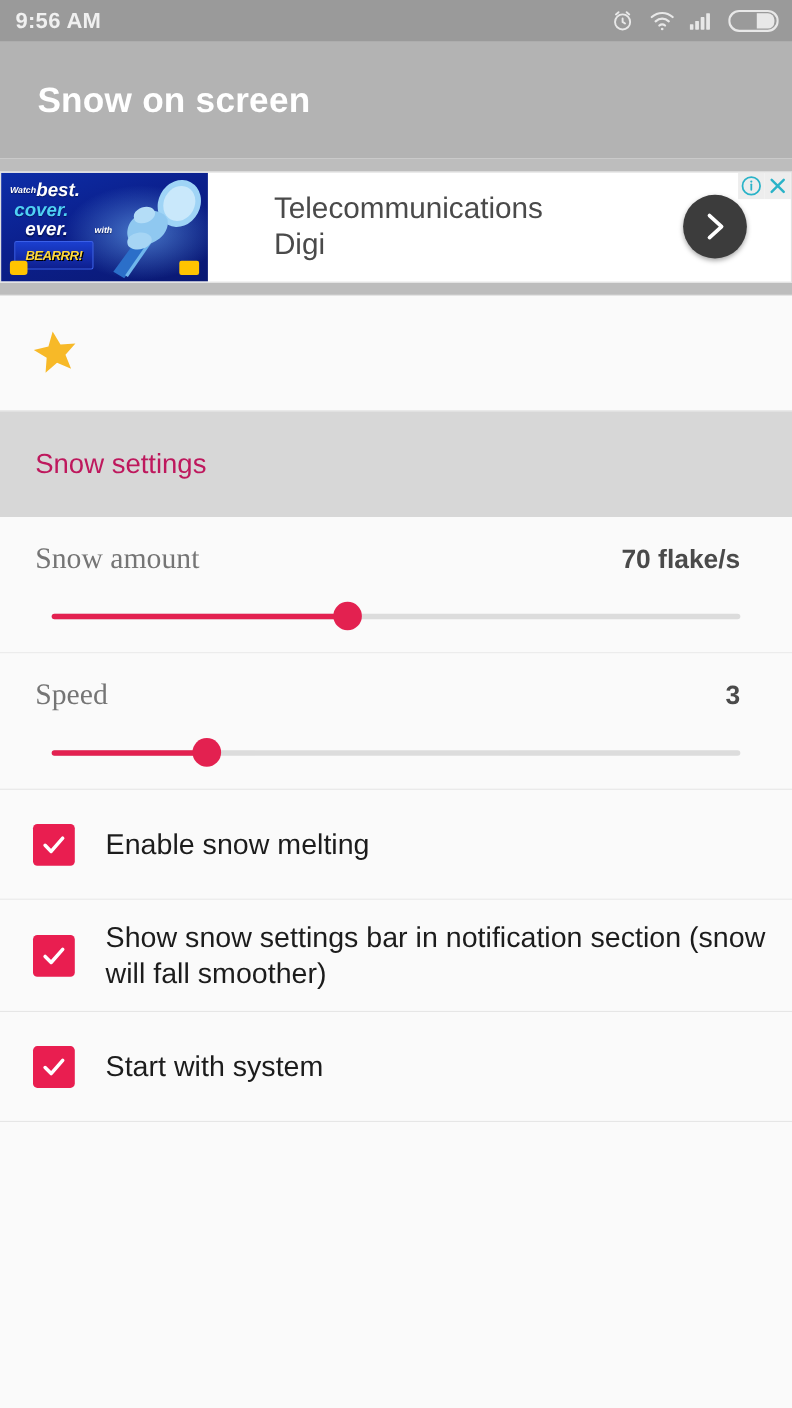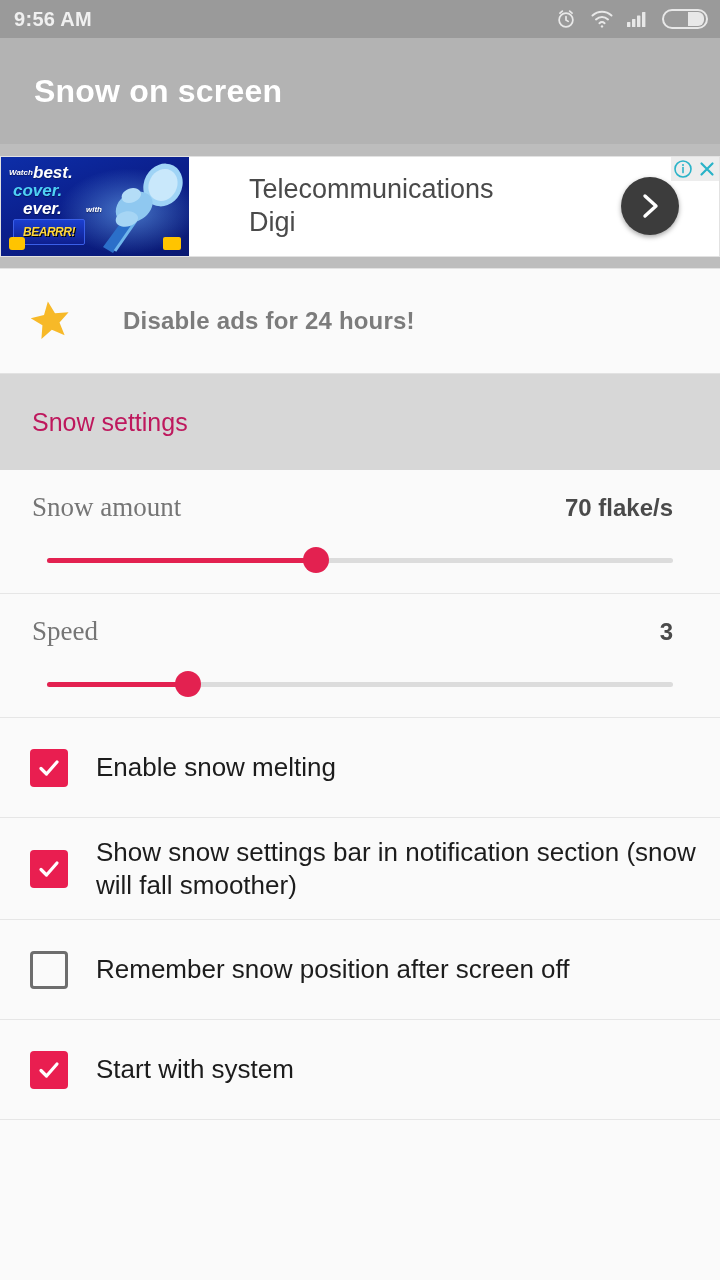--- a/index.html
+++ b/index.html
@@ -260,21 +260,20 @@
 
     </div>
   </div>
 
   <div class="promo-row">
     <span class="star">
       <svg viewBox="0 0 48 48" width="48" height="48">
         <path d="M25.6 4.5 31 17.2l13.6.9-10.4 8.9 3.3 13.3-11.9-7.2-11.6 7.6 2.9-13.4L6.3 18.7l13.6-1.3z" fill="#f7b928" transform="rotate(-8 24 24)"></path>
       </svg>
     </span>
-    <span class="label">Disable ads for 24 hours!</span>
   </div>
 
 
   <div class="section-header">
     <span class="label">Snow settings</span>
   </div>
 
   <div class="slider-row">
     <div class="top">
       <span class="sl-label">Snow amount</span>
@@ -310,24 +309,20 @@
 
   <div class="check-row tall">
     <span class="cbox on">
       <svg width="26" height="26" viewBox="0 0 26 26" fill="none" stroke="#ffffff" stroke-width="3.2" stroke-linecap="round" stroke-linejoin="round">
         <polyline points="5,13.5 10.5,19 21,7"></polyline>
       </svg>
     </span>
     <span class="ctext">Show snow settings bar in notification section (snow will fall smoother)</span>
   </div>
 
-  <div class="check-row">
-    <span class="cbox off"></span>
-    <span class="ctext">Remember snow position after screen off</span>
-  </div>
 
   <div class="check-row">
     <span class="cbox on">
       <svg width="26" height="26" viewBox="0 0 26 26" fill="none" stroke="#ffffff" stroke-width="3.2" stroke-linecap="round" stroke-linejoin="round">
         <polyline points="5,13.5 10.5,19 21,7"></polyline>
       </svg>
     </span>
     <span class="ctext">Start with system</span>
   </div>
 

